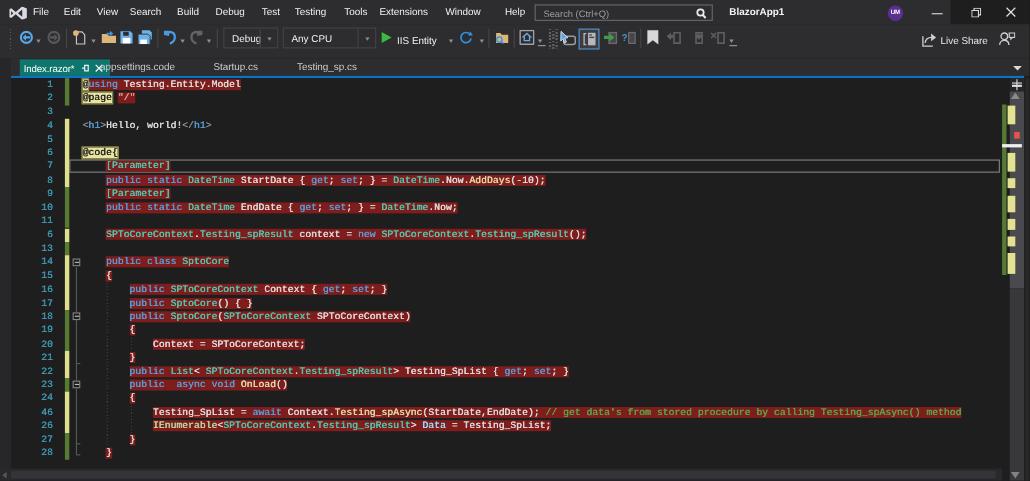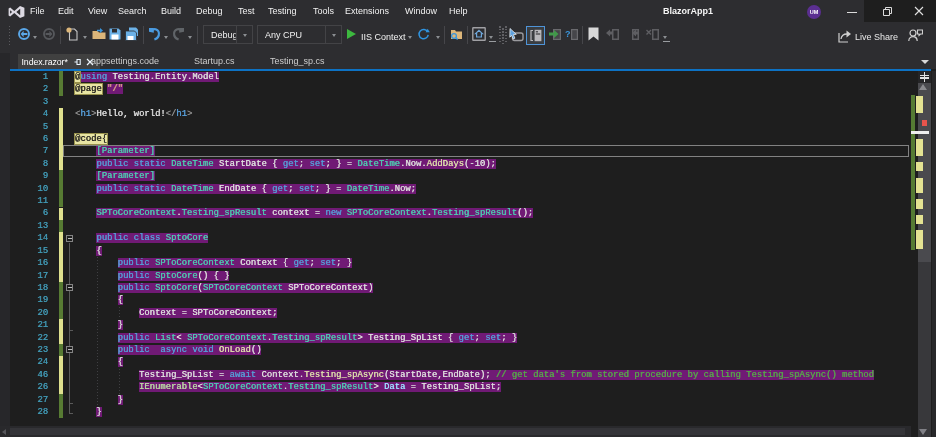--- a/index.html
+++ b/index.html
@@ -9,32 +9,32 @@
 .menu i {position:absolute;top:0;height:22px;line-height:23px;font-size:9px;color:#f1f1f1}
 .toolbar {position:absolute;left:0;top:22px;width:936px;height:31px;background:#2d2d30}
 .tsep {position:absolute;top:4px;width:1px;height:18px;background:#46464a}
 .combo {position:absolute;top:3px;height:19px;border:1px solid #434346;background:#2d2d30;
   color:#f1f1f1;font-size:9px;line-height:18px;padding-left:7px}
 .caret {position:absolute;width:0;height:0;border-left:2.5px solid transparent;
   border-right:2.5px solid transparent;border-top:3px solid #8b8e92}
 .tabstrip {position:absolute;left:0;top:53px;width:936px;height:16px;background:#2d2d30}
 .blueline {position:absolute;left:0;top:69px;width:931px;height:2px;background:#0d72c4}
 .tab {position:absolute;top:0;height:16px;font-size:9px;line-height:17px;color:#cdcdcd}
-.atab {position:absolute;left:18px;top:1px;width:82px;height:15px;background:#404040;color:#fff;
+.atab {position:absolute;left:18px;top:1px;width:82px;height:15px;background:#0f766e;color:#fff;
   font-size:8.8px;line-height:16px;padding-left:3.5px;letter-spacing:-0.1px}
 .editor {position:absolute;left:0;top:71.0px;width:936px;height:355.0px;background:#1e1e1e}
 .lstrip {position:absolute;left:0;top:53px;width:9.5px;height:384px;background:#27272a}
 .rstrip {position:absolute;left:931.5px;top:71.0px;width:4.5px;height:366.0px;background:#28282a}
 .lnum {position:absolute;left:0px;top:71.0px;width:48px;text-align:right;
   font-family:"Liberation Mono",monospace;font-size:8.9px;color:#4096b1}
 .lnum div {height:12.407px;line-height:12.407px;text-shadow:0.3px 0 0 currentColor}
 .code {position:absolute;left:75.0px;top:71.0px;font-family:"Liberation Mono",monospace;
   font-size:8.9px;color:#dcdcdc;white-space:pre;text-shadow:0.35px 0 0 currentColor}
 .cl {height:12.407px;line-height:12.407px}
-.rb {background:#701a75}
+.rb {background:#7f1d1d}
 .yb {background:#e8e5a3;color:#262420;outline:1px solid #97914d}
 .fold {position:absolute;left:66px;width:7px;height:7px;border:1px solid #848484;background:#1e1e1e;z-index:2}
 .fold:after {content:"";position:absolute;left:0.5px;top:2px;width:4px;height:1px;background:#bdbdbd}
 .ig {position:absolute;width:1px;background:repeating-linear-gradient(to bottom,#3f3f42 0,#3f3f42 1px,transparent 1px,transparent 3px)}
 .tri-up {width:0;height:0;border-left:4.5px solid transparent;border-right:4.5px solid transparent;border-bottom:6px solid #8a8a8e}
 .tri-dn {width:0;height:0;border-left:4.5px solid transparent;border-right:4.5px solid transparent;border-top:6px solid #808086}
 .hsb {position:absolute;left:0;top:426px;width:911px;height:11px;background:#29292c}
 .icon {position:absolute}
 </style></head><body>
 <div id="root">
@@ -48,21 +48,27 @@
         <i style="left:58px">Edit</i>
         <i style="left:88px">View</i>
   <i style="left:118px">Search</i>
         <i style="left:161px">Build</i>
         <i style="left:196px">Debug</i>
   <i style="left:238px">Test</i>
         <i style="left:268px">Testing</i>
         <i style="left:313px">Tools</i>
   <i style="left:345px">Extensions</i>
         <i style="left:405px">Window</i>
-        <i style="left:449px">Help</i>
+        <i style="left:459px">Help</i>
+ </div>
+ <div style="position:absolute;left:486px;top:4px;width:162px;height:15px;border:1px solid #686871;background:#2d2d30;color:#9d9da2;font-size:8.5px;line-height:14px;padding-left:7px">Search (Ctrl+Q)
+   <svg style="position:absolute;right:4px;top:2px" width="11" height="11" viewBox="0 0 11 11">
+          <circle cx="4.8" cy="4.4" r="2.9" fill="none" stroke="#ececec" stroke-width="1.6"></circle>
+          <path d="M6.9 6.6 L9.5 9.4" stroke="#ececec" stroke-width="1.8"></path>
+        </svg>
  </div>
  <div style="position:absolute;left:663px;top:0;height:22px;line-height:23px;font-size:9px;font-weight:bold;color:#f5f5f5">BlazorApp1</div>
  <div style="position:absolute;left:807px;top:5px;width:14px;height:14px;border-radius:50%;background:#5b2f91;color:#fff;font-size:5.5px;text-align:center;line-height:14px;font-weight:bold">UM</div>
  <div style="position:absolute;left:847px;top:11.5px;width:10px;height:1.5px;background:#dcdcdc"></div>
  <svg class="icon" style="left:883px;top:7px" width="9" height="9" viewBox="0 0 9 9">
         <path fill="none" stroke="#dcdcdc" d="M0.5 2.5 h6 v6 h-6 z M2.5 2.5 v-2 h6 v6 h-2"></path>
       </svg>
  <svg class="icon" style="left:914px;top:6px" width="10" height="10" viewBox="0 0 10 10">
         <path stroke="#e2e2e2" stroke-width="1.1" d="M1 1 L9 9 M9 1 L1 9"></path>
       </svg>
@@ -114,21 +120,21 @@
  <svg class="icon" style="left:172px;top:5px" width="13" height="14" viewBox="0 0 13 14">
         <path fill="none" stroke="#606468" stroke-width="2.1" d="M9.6 3.6 C6.4 0.7 2.4 2.5 2.1 6 C1.8 9.2 3.9 11.6 6.6 12.6"></path>
         <path fill="#606468" d="M12 1 h-4.8 v4.8 l4.8 -1 z"></path>
       </svg>
  <div class="caret" style="left:188px;top:14px"></div>
  <div class="tsep" style="left:197px"></div>
  <div class="combo" style="left:203px;width:50px">Debug<div style="position:absolute;right:15px;top:0;width:1px;height:17px;background:#434346"></div><div class="caret" style="right:5px;top:7.5px"></div></div>
  <div class="combo" style="left:257px;width:85px">Any CPU<div style="position:absolute;right:15px;top:0;width:1px;height:17px;background:#434346"></div><div class="caret" style="right:5px;top:7.5px"></div></div>
  
  <div style="position:absolute;left:347px;top:7px;width:0;height:0;border-top:5.5px solid transparent;border-bottom:5.5px solid transparent;border-left:9px solid #3db93f"></div>
- <div style="position:absolute;left:361px;top:0;height:31px;line-height:31px;font-size:9px;color:#f1f1f1">IIS Context</div>
+ <div style="position:absolute;left:361px;top:0;height:31px;line-height:31px;font-size:9px;color:#f1f1f1">IIS Entity</div>
  <div class="caret" style="left:408px;top:14px"></div>
  <svg class="icon" style="left:417px;top:6px" width="13" height="13" viewBox="0 0 13 13">
         <path fill="none" stroke="#2f94e0" stroke-width="1.5" d="M10.6 3.8 A4.6 4.6 0 1 0 11.2 6.8"></path>
         <path fill="#2f94e0" d="M8.6 4.3 h4.2 l-2.1 -3.6 z"></path>
       </svg>
  <div class="caret" style="left:436px;top:14px"></div>
  <div class="tsep" style="left:444px"></div>
  <svg class="icon" style="left:450px;top:6px" width="13" height="13" viewBox="0 0 13 13">
         <path fill="#dcb67a" d="M1 2 h4 l1 1.5 h6 V11 h-11 z"></path>
         <circle cx="4" cy="8" r="2.4" fill="none" stroke="#3a96dd" stroke-width="1.3"></circle>

